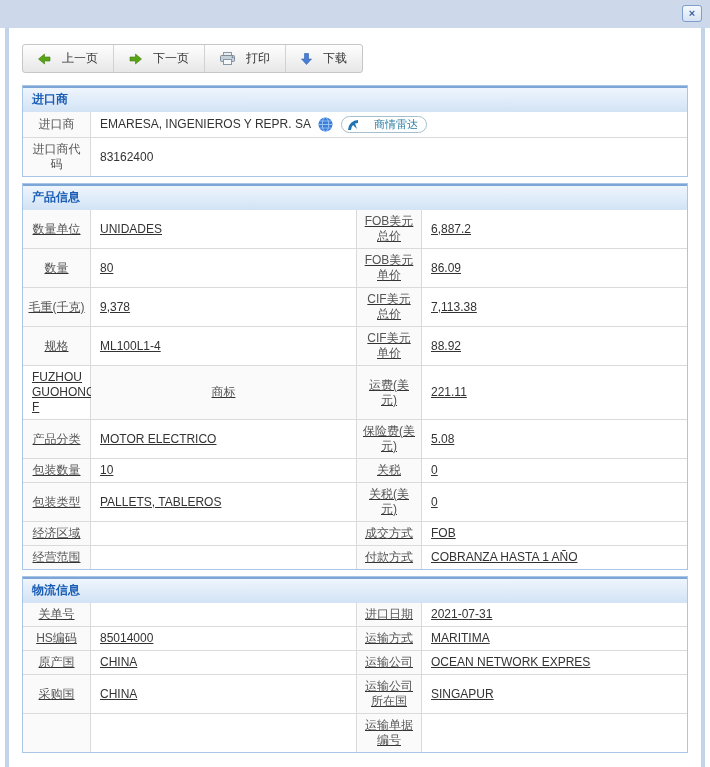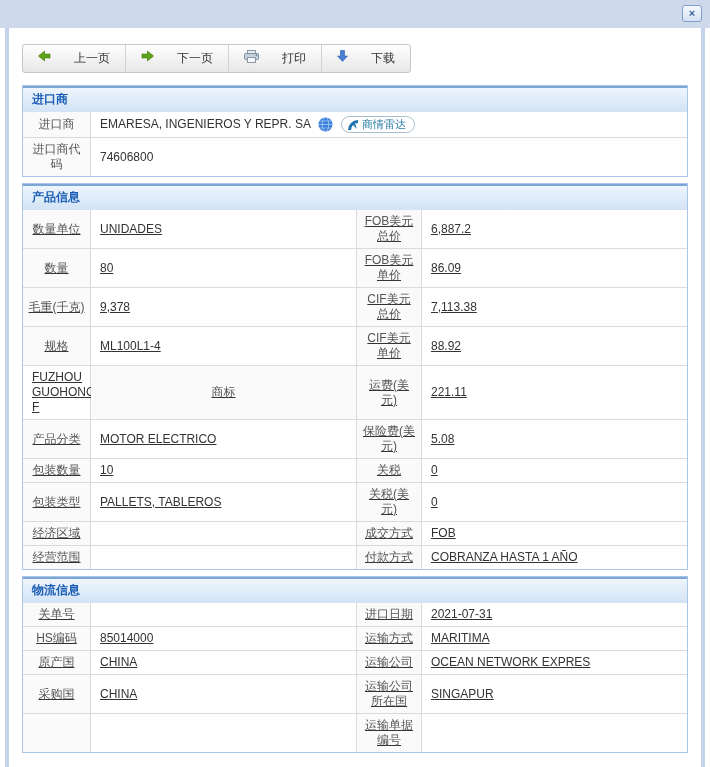--- a/index.html
+++ b/index.html
@@ -17,21 +17,21 @@
 
   
   .title-wrap { text-align:center; margin-top:2px; }
   .red-ellipse { display:inline-block; border:3px solid #e8131d; border-radius:50%;
     padding:13px 30px 15px 30px; }
   .page-title { font-size:17px; font-weight:bold; color:#2b2b2b; }
 
   
   .toolbar { display:inline-flex; margin-top:6px; border:1px solid #c6c6c6; border-radius:3px;
     background:linear-gradient(#fefefe,#e7e7e7); overflow:hidden; }
-  .tb-btn { display:flex; gap:23px; padding:5px 15px; border:none;
+  .tb-btn { display:flex; align-items:center; gap:11px; padding:5px 15px; border:none;
     background:transparent; font-size:12px; color:#333; cursor:pointer;
     font-family:inherit; border-left:1px solid #d2d2d2; }
   .tb-btn:first-child { border-left:none; }
   .tb-btn svg { display:block; }
 
   
   .section { border:1px solid #a9c6e6; margin-top:6px; }
   .section:first-of-type { margin-top:12px; }
   .section-header { border-top:2px solid #7ca6d6;
     background:linear-gradient(180deg,#eef5fd 0%,#d2e3f5 100%);
@@ -44,21 +44,21 @@
   .grid-2 { grid-template-columns:68px 1fr; }
   .cell { border-top:1px solid #dadada; padding:4px 5px; min-height:23px;
     display:flex; align-items:center; line-height:1.25; }
   .grid-4 .cell:nth-child(-n+4), .grid-2 .cell:nth-child(-n+2) { border-top:none; }
   .cell.label { background:#fafafa; color:#555; justify-content:center; text-align:center;
     border-right:1px solid #dadada; flex-wrap:wrap; }
   .cell.value { padding-left:9px; color:#333; }
   .grid-4 .cell.v1 { border-right:1px solid #dadada; }
 
   .globe { margin-left:7px; flex:none; }
-  .radar-badge { display:inline-flex; align-items:center; gap:3px; margin-left:8px;
+  .radar-badge { display:inline-flex; align-items:center; gap:15px; margin-left:8px;
     border:1px solid #a7bfcd; border-radius:9px; height:17px; padding:0 8px 0 5px;
     color:#2a7da5; font-size:11px; cursor:pointer; background:#fff; white-space:nowrap; }
 </style>
 </head>
 <body>
 
 <div class="titlebar">
   <div class="close-btn">×</div>
 </div>
 
@@ -118,21 +118,21 @@
       <path d="M1 11 A10 10 0 0 1 11 1 L11 4 A7 7 0 0 0 4 11 Z" fill="#1f74b0"></path>
       <path d="M10 10 L5 5 L8 4.4 Z" fill="#1f74b0"></path>
     </svg>
     <span class="badge-label">商情雷达</span>
   </span>
 </div>
           <div class="cell label">
             <span>进口商代码</span>
           </div>
           <div class="cell value">
-            <span>74606800</span>
+            <span>83162400</span>
           </div>
         </div>
       </div>
       <div class="section">
         <div class="section-header"><span>产品信息</span></div>
         <div class="grid grid-4">
           <div class="cell label">
             <span>数量单位</span>
           </div>
           <div class="cell value v1">

